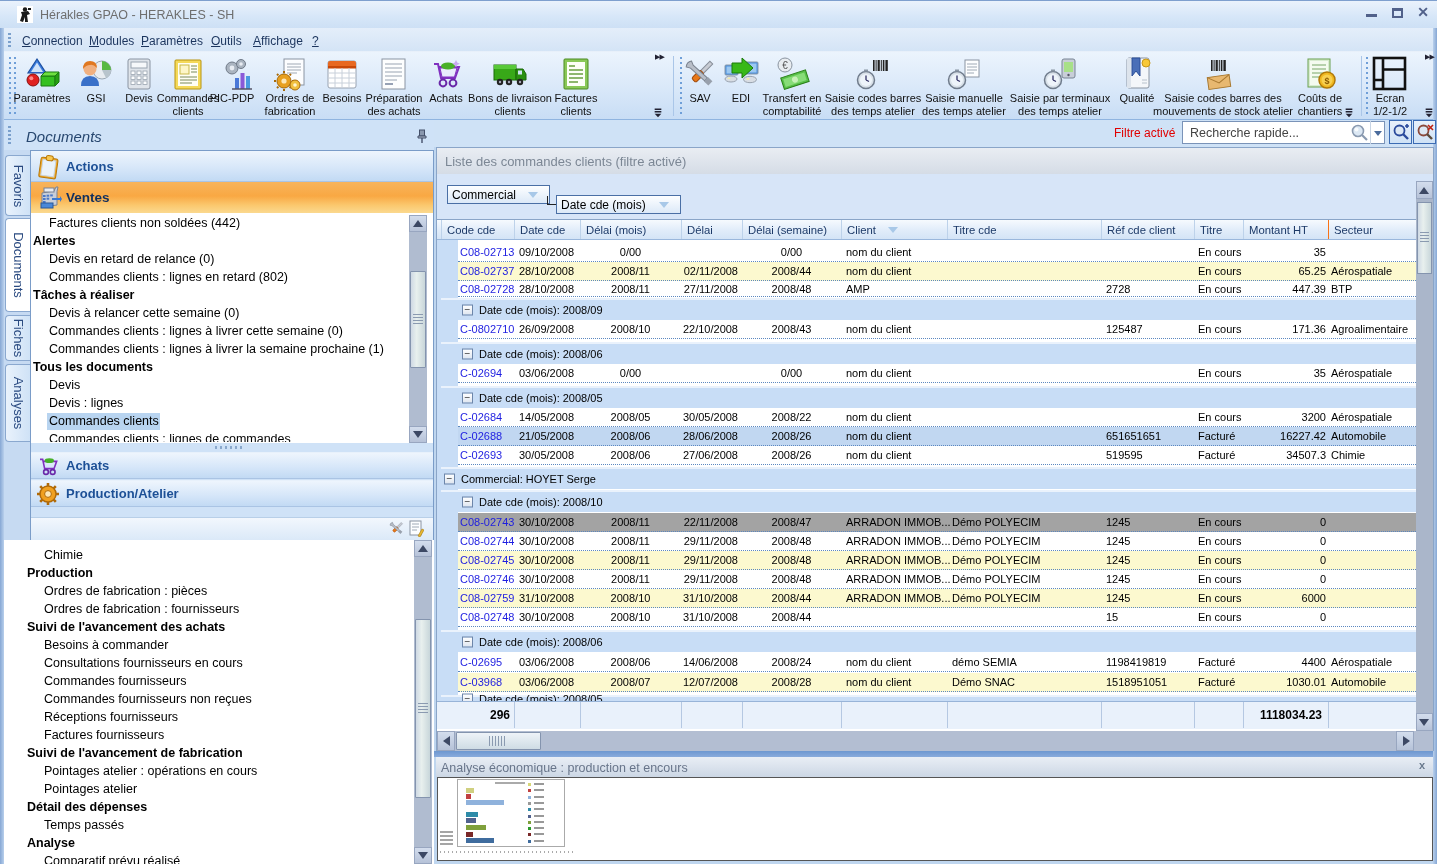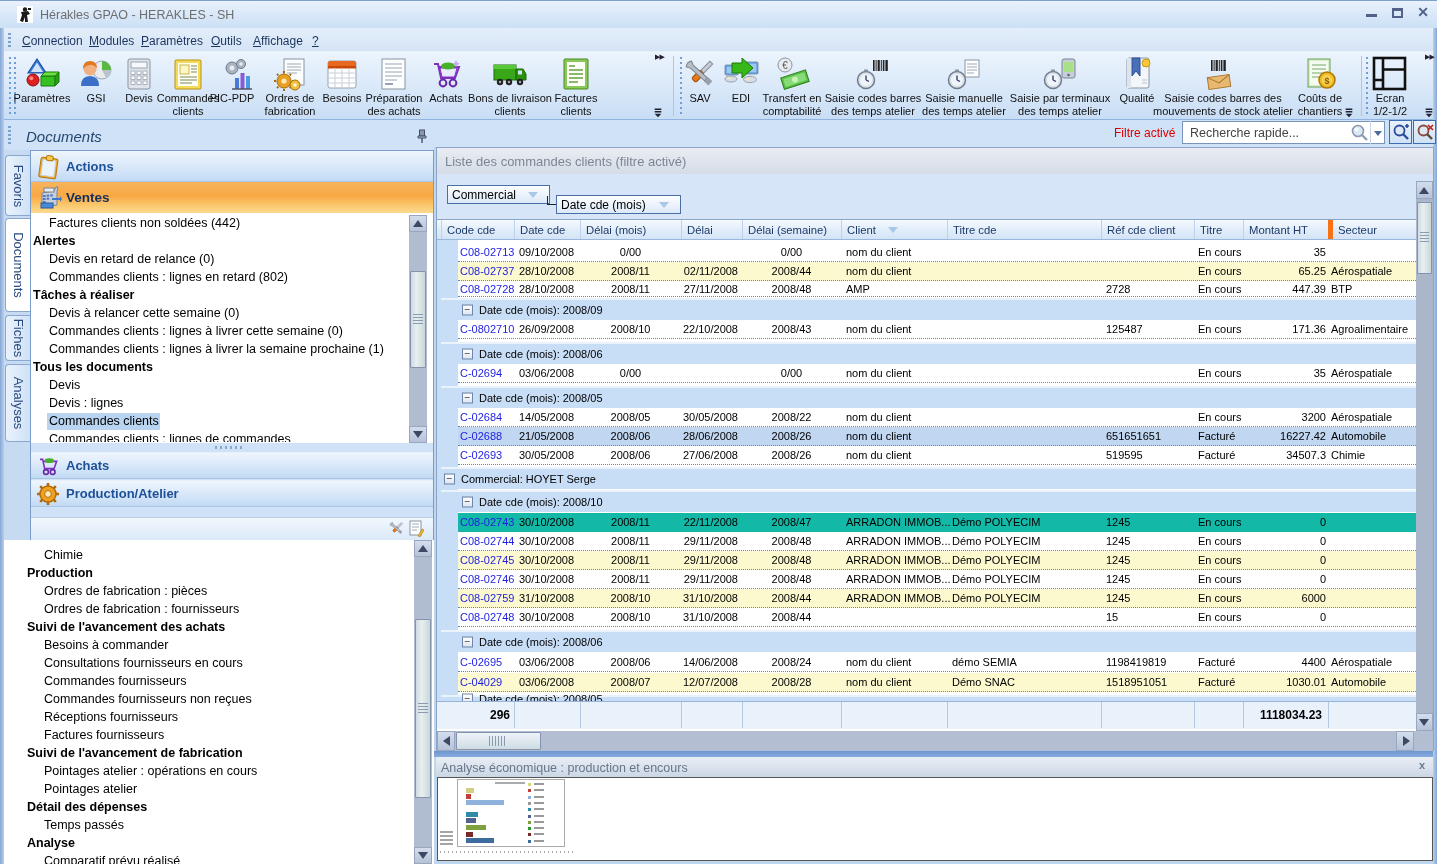--- a/index.html
+++ b/index.html
@@ -512,21 +512,21 @@
   </div>
 <div class="hcell" style="left:1101px;top:220px;height:19px;width:93px;border-left:1px solid #bdd2ea;">
     <span>Réf cde client</span>
   </div>
 <div class="hcell" style="left:1194px;top:220px;height:19px;width:49px;border-left:1px solid #bdd2ea;">
     <span>Titre</span>
   </div>
 <div class="hcell" style="left:1243px;top:220px;height:19px;width:85px;border-left:1px solid #bdd2ea;">
     <span>Montant HT</span>
   </div>
-<div class="hcell" style="left:1328px;top:220px;height:19px;width:88px;border-left:5px solid #f97316;">
+<div class="hcell" style="left:1328px;top:220px;height:19px;width:88px;border-left:1px solid #f97316;">
     <span>Secteur</span>
   </div>
 <div style="position:absolute;left:888px;top:227px;width:0;height:0;border-left:5px solid transparent;border-right:5px solid transparent;border-top:6px solid #a8c8e8"></div>
 <div style="position:absolute;left:437px;top:240px;width:21px;height:461px;background:#c8ddf6"></div>
 <div class="drow" style="top:243px;height:19px;background:#ffffff">
     <span style="left:2px">C08-02713</span>
     <span class="k" style="left:61px">09/10/2008</span>
     <span class="k ctr" style="left:122px;width:101px">0/00</span>
     <span class="k rgt" style="left:223px;width:57px"></span>
     <span class="k ctr" style="left:284px;width:99px">0/00</span>
@@ -641,21 +641,21 @@
     <span class="k" style="left:873px">Chimie</span>
   </div>
 <div class="grow" style="top:467px;height:22px">
     <span class="mbox" style="left:3px">−</span>
     <span class="gt" style="left:20px">Commercial: HOYET Serge</span>
   </div>
 <div class="grow" style="top:490px;height:22px">
     <span class="mbox" style="left:21px">−</span>
     <span class="gt" style="left:38px">Date cde (mois): 2008/10</span>
   </div>
-<div class="drow" style="top:513px;height:19px;background:#14b8a6">
+<div class="drow" style="top:513px;height:19px;background:#a3a3a3">
     <span style="left:2px">C08-02743</span>
     <span class="k" style="left:61px">30/10/2008</span>
     <span class="k ctr" style="left:122px;width:101px">2008/11</span>
     <span class="k rgt" style="left:223px;width:57px">22/11/2008</span>
     <span class="k ctr" style="left:284px;width:99px">2008/47</span>
     <span class="k clip" style="left:388px;width:105px">ARRADON IMMOB...</span>
     <span class="k clip" style="left:494px;width:150px">Démo POLYECIM</span>
     <span class="k" style="left:648px">1245</span>
     <span class="k" style="left:740px">En cours</span>
     <span class="k rgt" style="left:785px;width:83px">0</span>
@@ -737,21 +737,21 @@
     <span class="k rgt" style="left:223px;width:57px">14/06/2008</span>
     <span class="k ctr" style="left:284px;width:99px">2008/24</span>
     <span class="k clip" style="left:388px;width:105px">nom du client</span>
     <span class="k clip" style="left:494px;width:150px">démo SEMIA</span>
     <span class="k" style="left:648px">1198419819</span>
     <span class="k" style="left:740px">Facturé</span>
     <span class="k rgt" style="left:785px;width:83px">4400</span>
     <span class="k" style="left:873px">Aérospatiale</span>
   </div>
 <div class="drow" style="top:673px;height:19px;background:#fcf9cf">
-    <span style="left:2px">C-04029</span>
+    <span style="left:2px">C-03968</span>
     <span class="k" style="left:61px">03/06/2008</span>
     <span class="k ctr" style="left:122px;width:101px">2008/07</span>
     <span class="k rgt" style="left:223px;width:57px">12/07/2008</span>
     <span class="k ctr" style="left:284px;width:99px">2008/28</span>
     <span class="k clip" style="left:388px;width:105px">nom du client</span>
     <span class="k clip" style="left:494px;width:150px">Démo SNAC</span>
     <span class="k" style="left:648px">1518951051</span>
     <span class="k" style="left:740px">Facturé</span>
     <span class="k rgt" style="left:785px;width:83px">1030.01</span>
     <span class="k" style="left:873px">Automobile</span>

